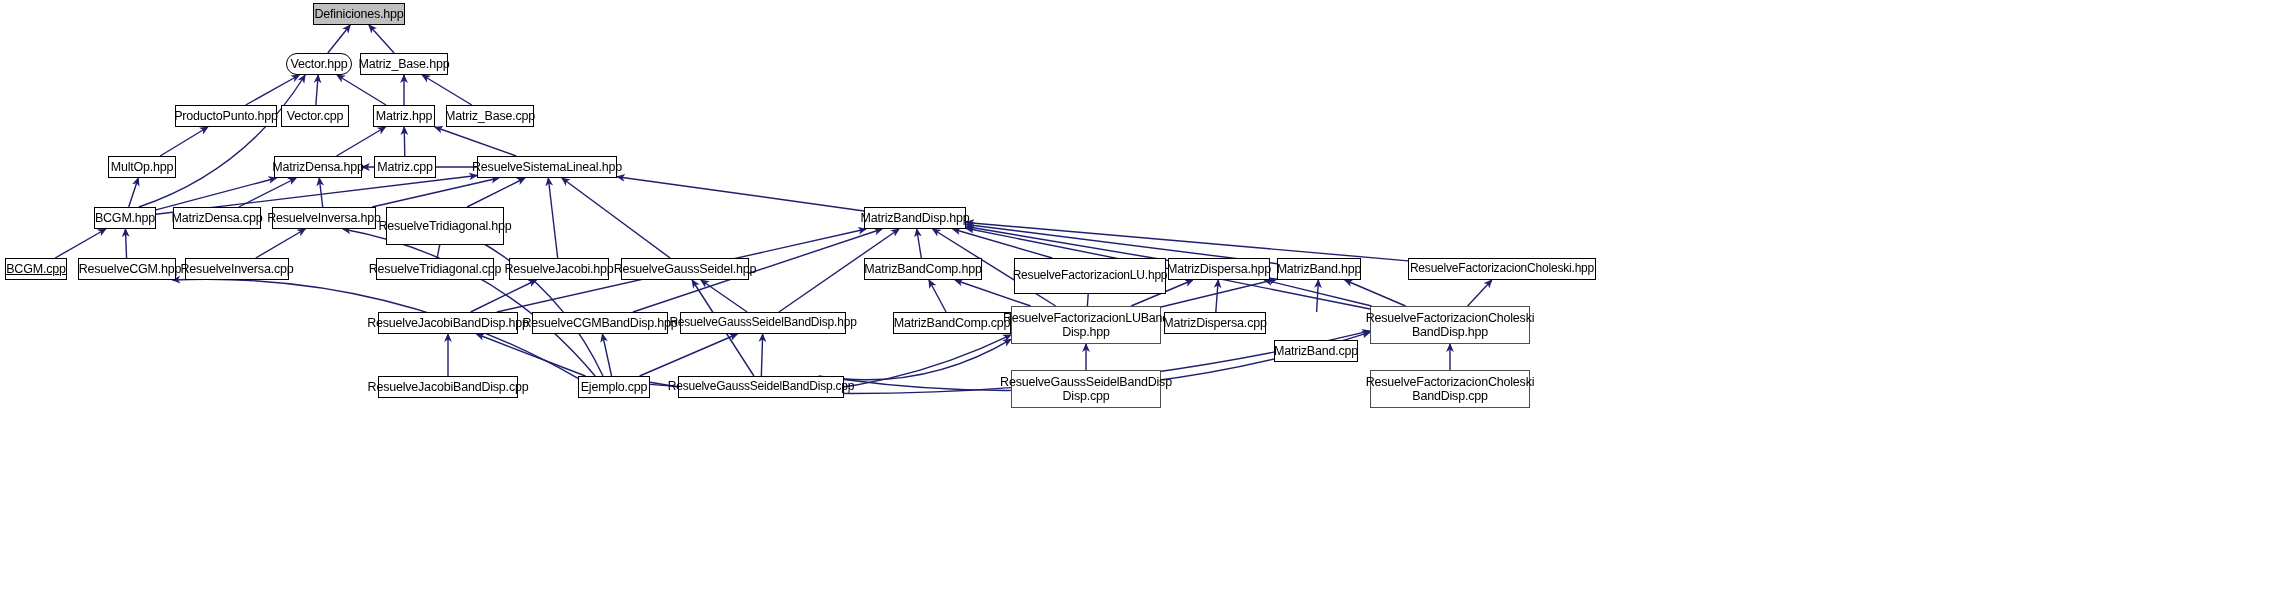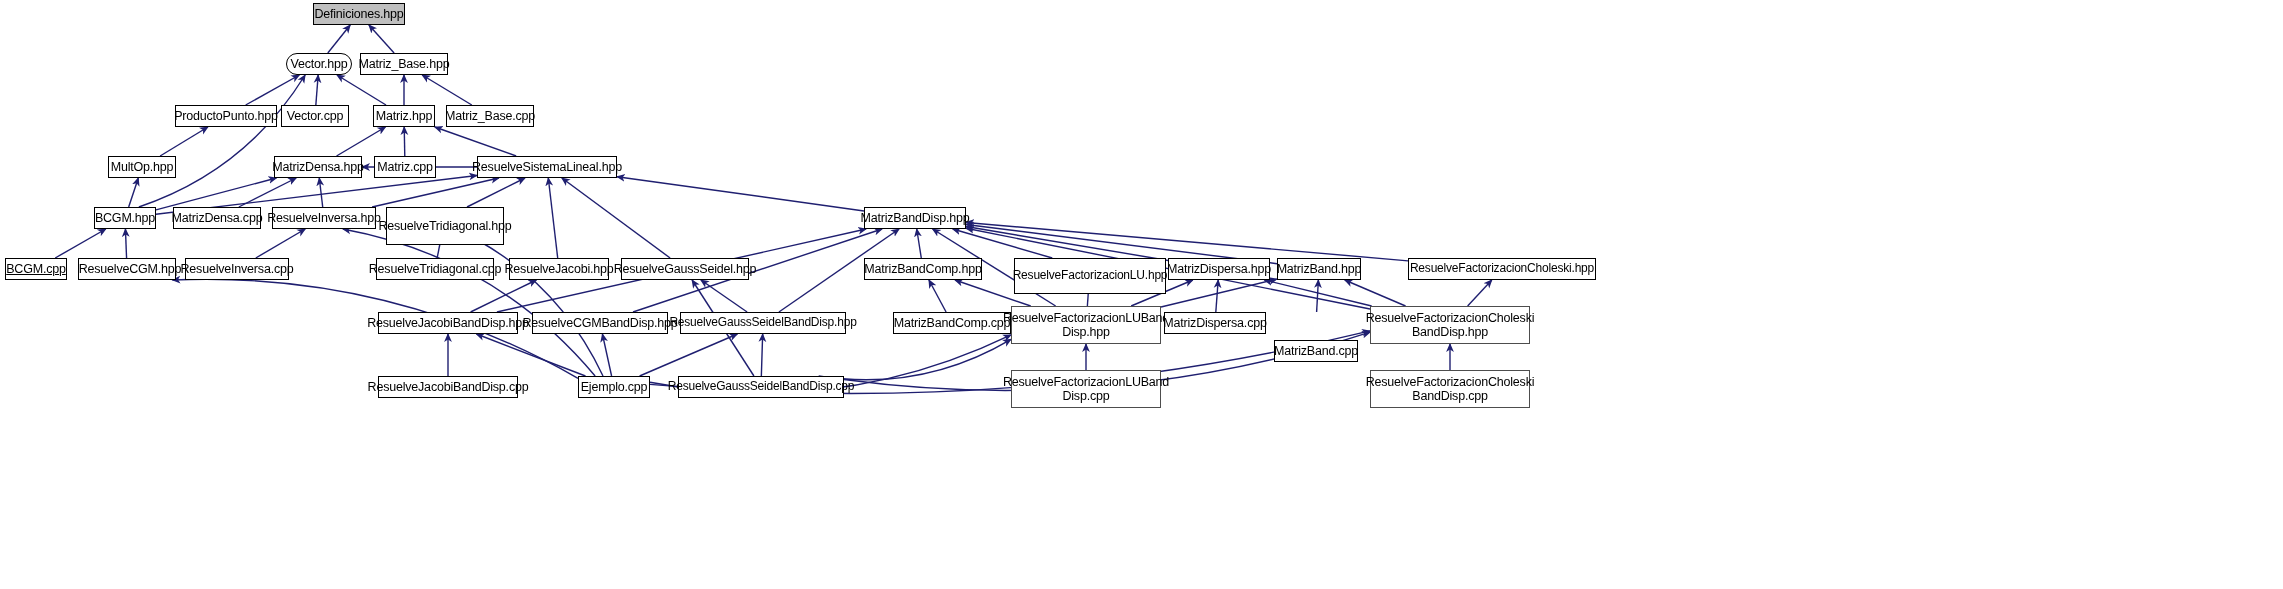--- a/index.html
+++ b/index.html
@@ -124,18 +124,18 @@
       <div class="node" style="left: 893px; top: 312px; width: 118px; height: 22px;">MatrizBandComp.cpp</div>
       <div class="node thick" style="left: 1011px; top: 306px; width: 150px; height: 38px;">ResuelveFactorizacionLUBand
 Disp.hpp</div>
       <div class="node" style="left: 1164px; top: 312px; width: 102px; height: 22px;">MatrizDispersa.cpp</div>
       <div class="node" style="left: 1274px; top: 312px; width: 84px; height: 22px; margin-top: 28px;">MatrizBand.cpp</div>
       <div class="node thick" style="left: 1370px; top: 306px; width: 160px; height: 38px;">ResuelveFactorizacionCholeski
 BandDisp.hpp</div>
       <div class="node" style="left: 378px; top: 376px; width: 140px; height: 22px;">ResuelveJacobiBandDisp.cpp</div>
       <div class="node" style="left: 578px; top: 376px; width: 72px; height: 22px;">Ejemplo.cpp</div>
       <div class="node" style="left: 678px; top: 376px; width: 166px; height: 22px; font-size: 12px;">ResuelveGaussSeidelBandDisp.cpp</div>
-      <div class="node thick" style="left: 1011px; top: 370px; width: 150px; height: 38px;">ResuelveFactorizacionLUBand
+      <div class="node thick" style="left: 1011px; top: 370px; width: 150px; height: 38px;">ResuelveGaussSeidelBandDisp
 Disp.cpp</div>
       <div class="node thick" style="left: 1370px; top: 370px; width: 160px; height: 38px;">ResuelveFactorizacionCholeski
 BandDisp.cpp</div>
     </div>
 </div>
 
 </body></html>

